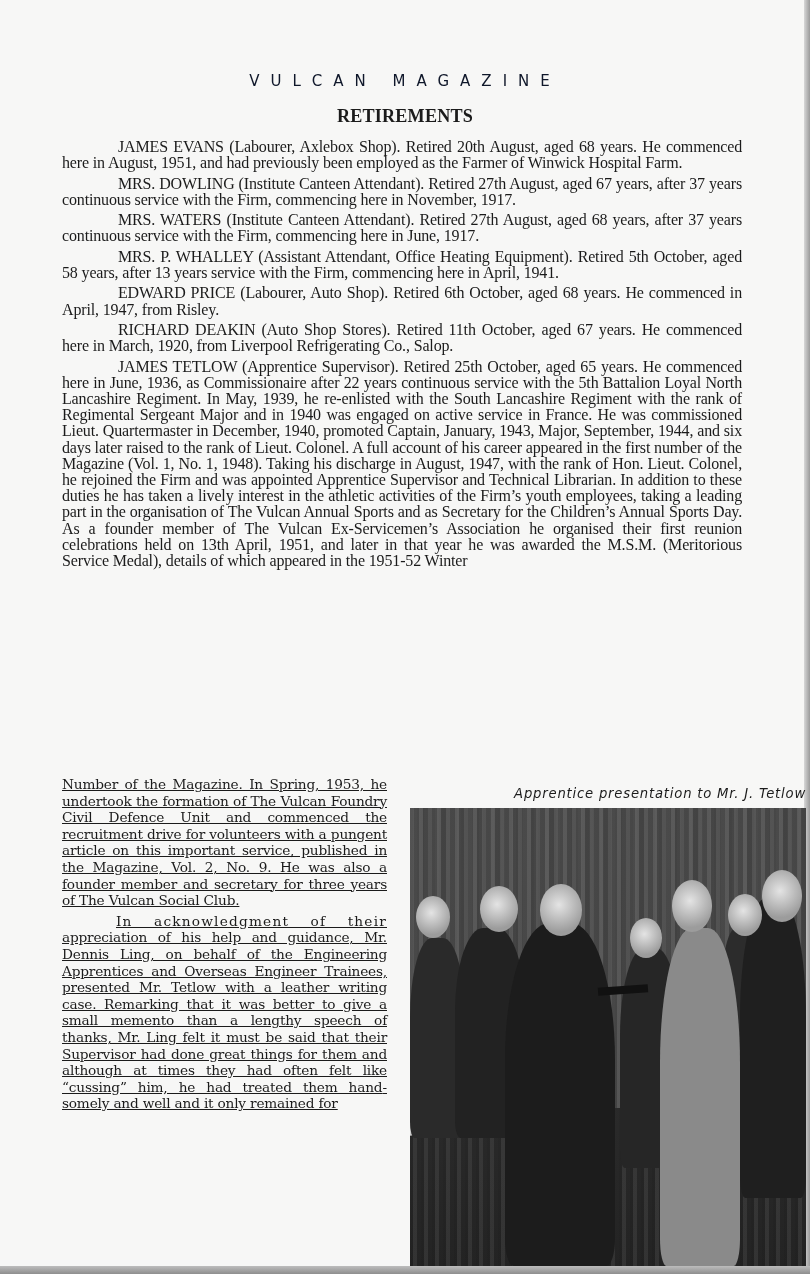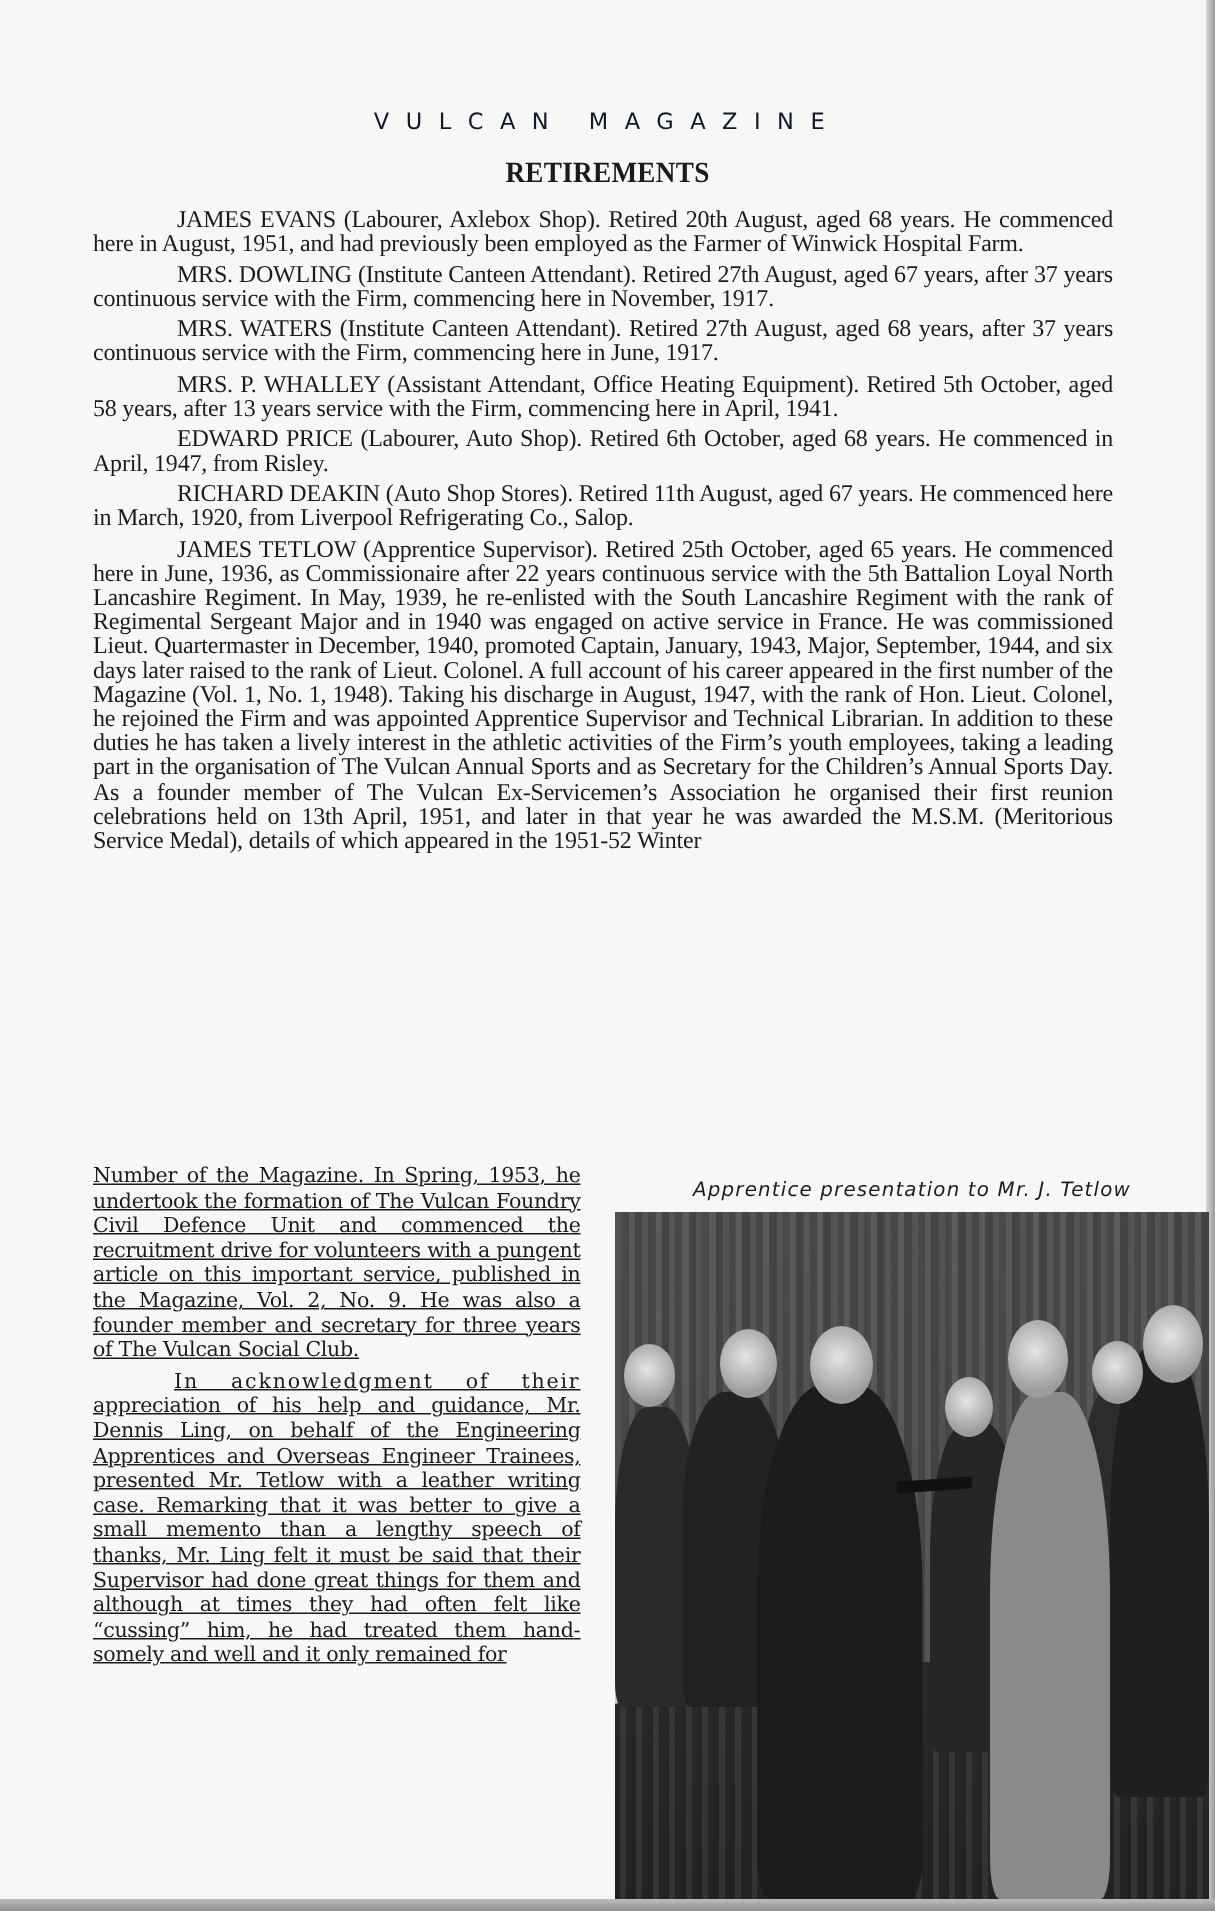--- a/index.html
+++ b/index.html
@@ -49,21 +49,21 @@
     font-family: "DejaVu Serif", serif;
     font-size: 13.7px; line-height: 16.6px;
     text-align: justify;
     letter-spacing: -0.2px;
   }
   .lower-left p { margin: 0 0 4px 0; text-decoration: underline; }
   .lower-left p.indent { text-indent: 54px; }
   .lower-left p.spaced-first::first-line { letter-spacing: 1.2px; }
   .caption {
     position: absolute; top: 786px; left: 410px; width: 396px;
-    text-align: center;
+    text-align: right;
     font-family: "DejaVu Sans", sans-serif;
     font-style: italic;
     font-size: 13.2px; letter-spacing: 0.8px;
     color: #1b1b1b;
   }
   .photo {
     position: absolute; left: 410px; top: 808px; width: 396px; height: 458px;
     overflow: hidden;
     background:
       repeating-linear-gradient(90deg, rgba(0,0,0,0.12) 0 3px, rgba(255,255,255,0.06) 3px 7px, rgba(0,0,0,0.08) 7px 11px),
@@ -116,21 +116,21 @@
 
 <div class="running-head">VULCAN MAGAZINE</div>
 <div class="section-title">RETIREMENTS</div>
 
 <div class="top-text">
   <p>JAMES EVANS (Labourer, Axlebox Shop). Retired 20th August, aged 68 years. He commenced here in August, 1951, and had previously been employed as the Farmer of Winwick Hospital Farm.</p>
   <p>MRS. DOWLING (Institute Canteen Attendant). Retired 27th August, aged 67 years, after 37 years continuous service with the Firm, commencing here in November, 1917.</p>
   <p>MRS. WATERS (Institute Canteen Attendant). Retired 27th August, aged 68 years, after 37 years continuous service with the Firm, commencing here in June, 1917.</p>
   <p>MRS. P. WHALLEY (Assistant Attendant, Office Heating Equipment). Retired 5th October, aged 58 years, after 13 years service with the Firm, commencing here in April, 1941.</p>
   <p>EDWARD PRICE (Labourer, Auto Shop). Retired 6th October, aged 68 years. He commenced in April, 1947, from Risley.</p>
-  <p>RICHARD DEAKIN (Auto Shop Stores). Retired 11th August, aged 67 years. He commenced here in March, 1920, from Liverpool Refrigerating Co., Salop.</p>
+  <p>RICHARD DEAKIN (Auto Shop Stores). Retired 11th October, aged 67 years. He commenced here in March, 1920, from Liverpool Refrigerating Co., Salop.</p>
   <p class="last">JAMES TETLOW (Apprentice Supervisor). Retired 25th October, aged 65 years. He commenced here in June, 1936, as Commissionaire after 22 years continuous service with the 5th Battalion Loyal North Lancashire Regiment. In May, 1939, he re-enlisted with the South Lancashire Regiment with the rank of Regimental Sergeant Major and in 1940 was engaged on active service in France. He was commissioned Lieut. Quartermaster in December, 1940, promoted Captain, January, 1943, Major, September, 1944, and six days later raised to the rank of Lieut. Colonel. A full account of his career appeared in the first number of the Magazine (Vol. 1, No. 1, 1948). Taking his discharge in August, 1947, with the rank of Hon. Lieut. Colonel, he rejoined the Firm and was appointed Apprentice Supervisor and Technical Librarian. In addition to these duties he has taken a lively interest in the athletic activities of the Firm’s youth employees, taking a leading part in the organisation of The Vulcan Annual Sports and as Secretary for the Children’s Annual Sports Day. As a founder member of The Vulcan Ex-Servicemen’s Association he organised their first reunion celebrations held on 13th April, 1951, and later in that year he was awarded the M.S.M. (Meritorious Service Medal), details of which appeared in the 1951-52 Winter</p>
 </div>
 
 <div class="lower-left">
   <p>Number of the Magazine. In Spring, 1953, he undertook the formation of The Vulcan Foundry Civil Defence Unit and commenced the recruitment drive for volunteers with a pungent article on this important service, published in the Magazine, Vol. 2, No. 9. He was also a founder member and secretary for three years of The Vulcan Social Club.</p>
   <p class="indent spaced-first">In acknowledgment of their appreciation of his help and guidance, Mr. Dennis Ling, on behalf of the Engineering Apprentices and Overseas Engineer Trainees, presented Mr. Tetlow with a leather writing case. Remarking that it was better to give a small memento than a lengthy speech of thanks, Mr. Ling felt it must be said that their Supervisor had done great things for them and although at times they had often felt like “cussing” him, he had treated them hand­somely and well and it only remained for</p>
 </div>
 
 <div class="caption">Apprentice presentation to Mr. J. Tetlow</div>
 

